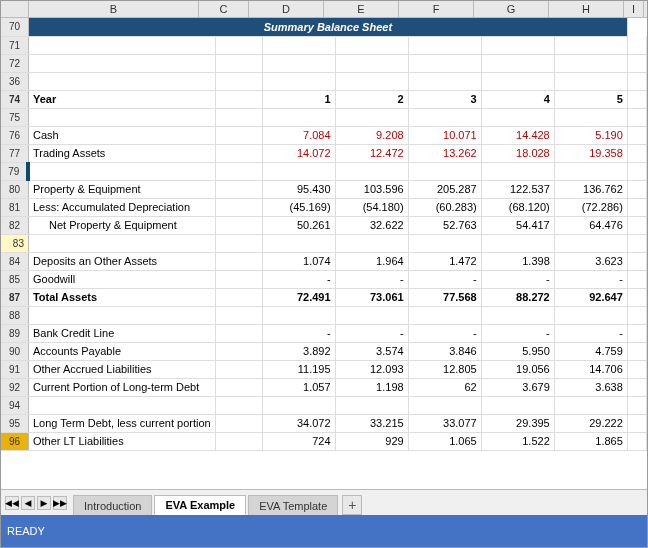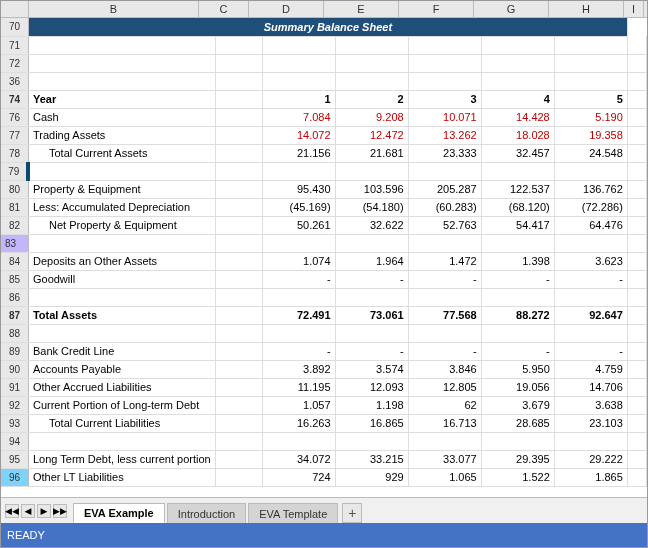--- a/index.html
+++ b/index.html
@@ -154,21 +154,21 @@
       background: #e8e8e8;
       cursor: pointer;
       font-size: 9px;
     }
 
     .status-bar {
       background: #4472c4;
       color: #fff;
       font-size: 11px;
       padding: 2px 6px;
-      height: 24px;
+      height: 32px;
       display: flex;
       align-items: center;
       flex-shrink: 0;
     }
 
     .empty-row td { height: 14px; }
   </style>
 </head>
 <body>
 
@@ -249,20 +249,31 @@
             <td class="label"><b>Year</b></td>
             <td class="num"></td>
             <td class="num">1</td>
             <td class="num">2</td>
             <td class="num">3</td>
             <td class="num">4</td>
             <td class="num">5</td>
             <td></td>
           </tr>
 
+          <tr class="empty-row">
+            <td style="background:#e8e8e8;text-align:center;color:#333;font-size:10px;border-right:1px solid #bbb;">75</td>
+            <td></td>
+              <td></td>
+              <td></td>
+              <td></td>
+              <td></td>
+              <td></td>
+              <td></td>
+              <td></td>
+          </tr>
 
           <tr>
             <td style="background:#e8e8e8;text-align:center;color:#333;font-size:10px;border-right:1px solid #bbb;">76</td>
             <td class="label">Cash</td>
             <td></td>
             <td class="num red-text">7.084</td>
             <td class="num red-text">9.208</td>
             <td class="num red-text">10.071</td>
             <td class="num red-text">14.428</td>
             <td class="num red-text">5.190</td>
@@ -274,31 +285,20 @@
             <td class="label">Trading Assets</td>
             <td></td>
             <td class="num red-text">14.072</td>
             <td class="num red-text">12.472</td>
             <td class="num red-text">13.262</td>
             <td class="num red-text">18.028</td>
             <td class="num red-text">19.358</td>
             <td></td>
           </tr>
 
-          <tr>
-            <td style="background:#e8e8e8;text-align:center;color:#333;font-size:10px;border-right:1px solid #bbb;">78</td>
-            <td class="label indent">Total Current Assets</td>
-            <td></td>
-            <td class="num">21.156</td>
-            <td class="num">21.681</td>
-            <td class="num">23.333</td>
-            <td class="num">32.457</td>
-            <td class="num">24.548</td>
-            <td></td>
-          </tr>
 
           <tr class="empty-row">
             <td style="background:#e8e8e8;text-align:center;color:#333;font-size:10px;border-right:4px solid #0c4a6e;">79</td>
             <td></td>
               <td></td>
               <td></td>
               <td></td>
               <td></td>
               <td></td>
               <td></td>
@@ -335,21 +335,21 @@
             <td></td>
             <td class="num">50.261</td>
             <td class="num">32.622</td>
             <td class="num">52.763</td>
             <td class="num">54.417</td>
             <td class="num">64.476</td>
             <td></td>
           </tr>
 
           <tr class="empty-row">
-            <td style="background:#c4b5fd;text-align:left;color:#333;font-size:10px;border-right:1px solid #bbb;">83</td>
+            <td style="background:#fef9c3;text-align:right;color:#333;font-size:10px;border-right:1px solid #bbb;">83</td>
             <td></td>
               <td></td>
               <td></td>
               <td></td>
               <td></td>
               <td></td>
               <td></td>
               <td></td>
           </tr>
 
@@ -370,31 +370,20 @@
             <td class="label">Goodwill</td>
             <td></td>
             <td class="num">-</td>
             <td class="num">-</td>
             <td class="num">-</td>
             <td class="num">-</td>
             <td class="num">-</td>
             <td></td>
           </tr>
 
-          <tr class="empty-row">
-            <td style="background:#e8e8e8;text-align:center;color:#333;font-size:10px;border-right:1px solid #bbb;">86</td>
-            <td></td>
-              <td></td>
-              <td></td>
-              <td></td>
-              <td></td>
-              <td></td>
-              <td></td>
-              <td></td>
-          </tr>
 
           <tr class="bold-row">
             <td style="background:#e8e8e8;text-align:center;color:#333;font-size:10px;border-right:1px solid #bbb;">87</td>
             <td class="label"><b>Total Assets</b></td>
             <td></td>
             <td class="num"><b>72.491</b></td>
             <td class="num"><b>73.061</b></td>
             <td class="num"><b>77.568</b></td>
             <td class="num"><b>88.272</b></td>
             <td class="num"><b>92.647</b></td>
@@ -454,31 +443,20 @@
             <td class="label">Current Portion of Long-term Debt</td>
             <td></td>
             <td class="num">1.057</td>
             <td class="num">1.198</td>
             <td class="num">62</td>
             <td class="num">3.679</td>
             <td class="num">3.638</td>
             <td></td>
           </tr>
 
-          <tr>
-            <td style="background:#e8e8e8;text-align:center;color:#333;font-size:10px;border-right:1px solid #bbb;">93</td>
-            <td class="label indent">Total Current Liabilities</td>
-            <td></td>
-            <td class="num">16.263</td>
-            <td class="num">16.865</td>
-            <td class="num">16.713</td>
-            <td class="num">28.685</td>
-            <td class="num">23.103</td>
-            <td></td>
-          </tr>
 
           <tr class="empty-row">
             <td style="background:#e8e8e8;text-align:center;color:#333;font-size:10px;border-right:1px solid #bbb;">94</td>
             <td></td>
               <td></td>
               <td></td>
               <td></td>
               <td></td>
               <td></td>
               <td></td>
@@ -491,21 +469,21 @@
             <td></td>
             <td class="num">34.072</td>
             <td class="num">33.215</td>
             <td class="num">33.077</td>
             <td class="num">29.395</td>
             <td class="num">29.222</td>
             <td></td>
           </tr>
 
           <tr>
-            <td style="background:#7dd3fc;text-align:center;color:#333;font-size:10px;border-right:1px solid #bbb;">96</td>
+            <td style="background:#eab308;text-align:center;color:#333;font-size:10px;border-right:1px solid #bbb;">96</td>
             <td class="label">Other LT Liabilities</td>
             <td></td>
             <td class="num">724</td>
             <td class="num">929</td>
             <td class="num">1.065</td>
             <td class="num">1.522</td>
             <td class="num">1.865</td>
             <td></td>
           </tr>
         </tbody>
@@ -514,25 +492,25 @@
   </div>
 
   <div class="bottom-bar">
     <div class="nav-arrows">
       <div class="nav-arrow">◀◀</div>
       <div class="nav-arrow">◀</div>
       <div class="nav-arrow">▶</div>
       <div class="nav-arrow">▶▶</div>
     </div>
     <div class="sheet-tabs">
+      <div class="sheet-tab">
+        <span>Introduction</span>
+      </div>
       <div class="sheet-tab active">
         <span>EVA Example</span>
-      </div>
-      <div class="sheet-tab">
-        <span>Introduction</span>
       </div>
       <div class="sheet-tab">
         <span>EVA Template</span>
       </div>
       <div class="tab-add">+</div>
     </div>
   </div>
 
   <div class="status-bar">
     <span>READY</span>

